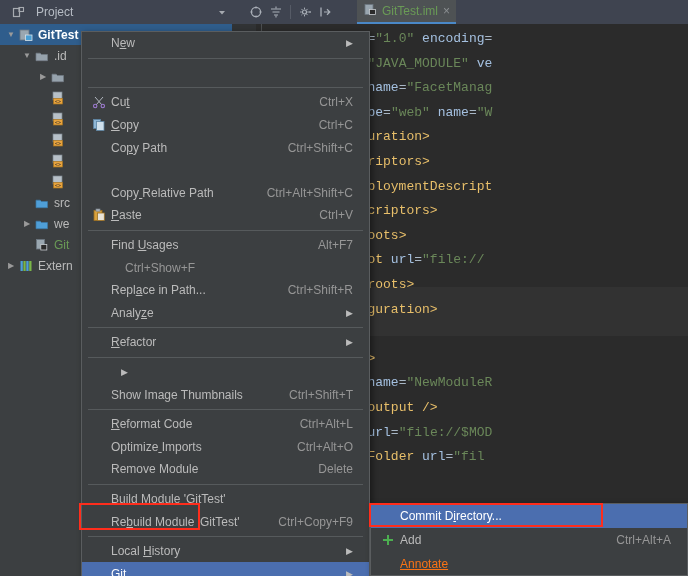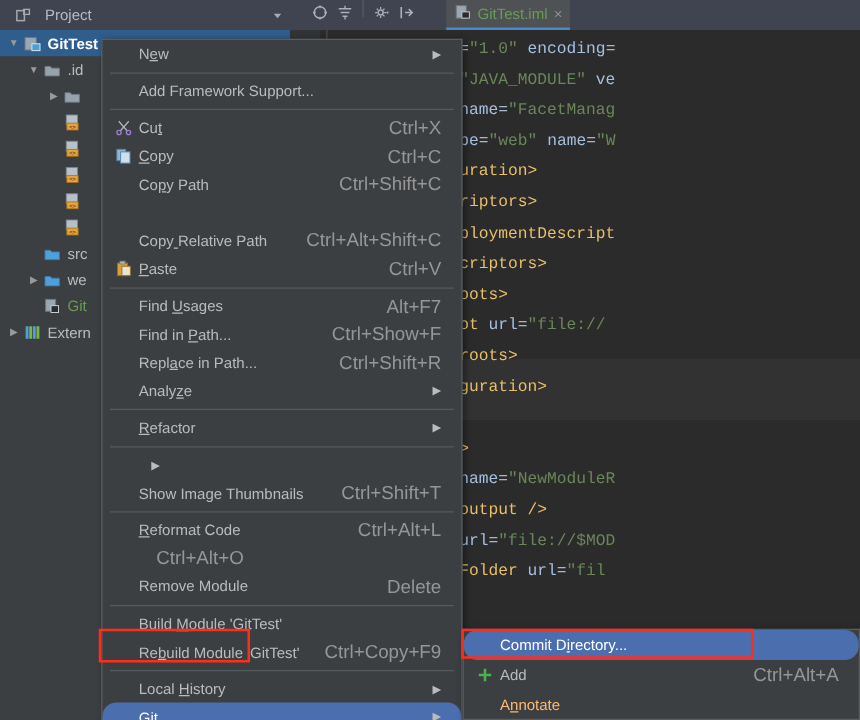--- a/index.html
+++ b/index.html
@@ -6,21 +6,21 @@
   body{
     width:688px;height:576px;overflow:hidden;position:relative;
     background:#3c3f41;
     font-family:"Liberation Sans","DejaVu Sans",sans-serif;
     font-size:12px;color:#bbbbbb;
     -webkit-font-smoothing:none;
   }
   
   #toolbar{
     position:absolute;left:0;top:0;width:688px;height:24px;
-    background:#3f4450;display:flex;
+    background:#3f4450;display:flex;align-items:center;
   }
   #proj-header{
     display:flex;align-items:center;width:232px;height:24px;
     padding-left:8px;box-sizing:border-box;
   }
   #proj-header .lbl{margin-left:8px;color:#b6bcc4;font-size:12px;}
   .tb-ico{width:20px;height:20px;display:inline-flex;align-items:center;justify-content:center;}
   .tb-sep{width:1px;height:14px;background:#565b66;margin:0 4px;}
   #tab-strip{
     position:absolute;left:357px;top:0;height:24px;display:flex;align-items:stretch;
@@ -68,24 +68,24 @@
     background:#3c3f41;border:1px solid #5a5d5f;box-sizing:border-box;
     box-shadow:2px 2px 6px rgba(0,0,0,.45);
   }
   .mi{
     position:relative;display:flex;align-items:center;height:22.6px;
     padding-left:8px;padding-right:16px;font-size:12px;color:#bbbbbb;
     box-sizing:border-box;white-space:nowrap;
   }
   .mi .mico{width:18px;height:16px;margin-right:3px;display:inline-flex;align-items:center;justify-content:center;flex:none;}
   .mi .mlabel{flex:1;}
-  .mi .mkey{color:#969696;font-size:15px;margin-left:14px;}
+  .mi .mkey{color:#969696;font-size:12px;margin-left:14px;}
   .mi .marrow{color:#bbbbbb;font-size:9px;margin-left:10px;}
-  .mi.hl{background:#4b6eaf;color:#ffffff;border-radius:11px;}
-  .mi.dis{color:#fdba74;}
+  .mi.hl{background:#4b6eaf;color:#ffffff;}
+  .mi.dis{color:#f97316;text-decoration:underline;}
   .msep{height:1px;background:#565a5c;margin:3px 6px 3px 6px;}
   .u{text-decoration:underline;}
   
   #sub-menu{
     position:absolute;left:370px;top:503px;width:318px;height:73px;
     background:#3c3f41;border:1px solid #5a5d5f;box-sizing:border-box;
     box-shadow:2px 2px 6px rgba(0,0,0,.45);
   }
   #sub-menu .mi{height:24px;}
   
@@ -293,21 +293,20 @@
 
 <div id="ctx-menu">
     <div class="mi">
       <span class="mico"></span>
       <span class="mlabel">N<span class="u">e</span>w</span>
       <span class="marrow">▶</span>
     </div>
     <div class="msep"></div>
     <div class="mi">
       <span class="mico"></span>
-      <span class="mlabel">Add Framework Support...</span>
     </div>
     <div class="msep"></div>
     <div class="mi">
       <span class="mico">
         <svg width="14" height="14" viewBox="0 0 14 14">
           <path d="M3 2l7 8M11 2L4 10" stroke="#b0b6be" stroke-width="1"></path>
           <circle cx="3.2" cy="11" r="1.7" fill="none" stroke="#9d7ad0" stroke-width="1.1"></circle>
           <circle cx="10.8" cy="11" r="1.7" fill="none" stroke="#9d7ad0" stroke-width="1.1"></circle>
         </svg>
       </span>
@@ -349,21 +348,20 @@
       <span class="mkey">Ctrl+V</span>
     </div>
     <div class="msep"></div>
     <div class="mi">
       <span class="mico"></span>
       <span class="mlabel">Find <span class="u">U</span>sages</span>
       <span class="mkey">Alt+F7</span>
     </div>
     <div class="mi">
       <span class="mico"></span>
-      <span class="mlabel">Find in <span class="u">P</span>ath...</span>
       <span class="mkey">Ctrl+Show+F</span>
     </div>
     <div class="mi">
       <span class="mico"></span>
       <span class="mlabel">Repl<span class="u">a</span>ce in Path...</span>
       <span class="mkey">Ctrl+Shift+R</span>
     </div>
     <div class="mi">
       <span class="mico"></span>
       <span class="mlabel">Analy<span class="u">z</span>e</span>
@@ -386,20 +384,21 @@
       <span class="mkey">Ctrl+Shift+T</span>
     </div>
     <div class="msep"></div>
     <div class="mi">
       <span class="mico"></span>
       <span class="mlabel"><span class="u">R</span>eformat Code</span>
       <span class="mkey">Ctrl+Alt+L</span>
     </div>
     <div class="mi">
       <span class="mico"></span>
+      <span class="mlabel">Optimize<span class="u"> </span>Imports</span>
       <span class="mkey">Ctrl+Alt+O</span>
     </div>
     <div class="mi">
       <span class="mico"></span>
       <span class="mlabel">Remove Module</span>
       <span class="mkey">Delete</span>
     </div>
     <div class="msep"></div>
     <div class="mi">
       <span class="mico"></span>

